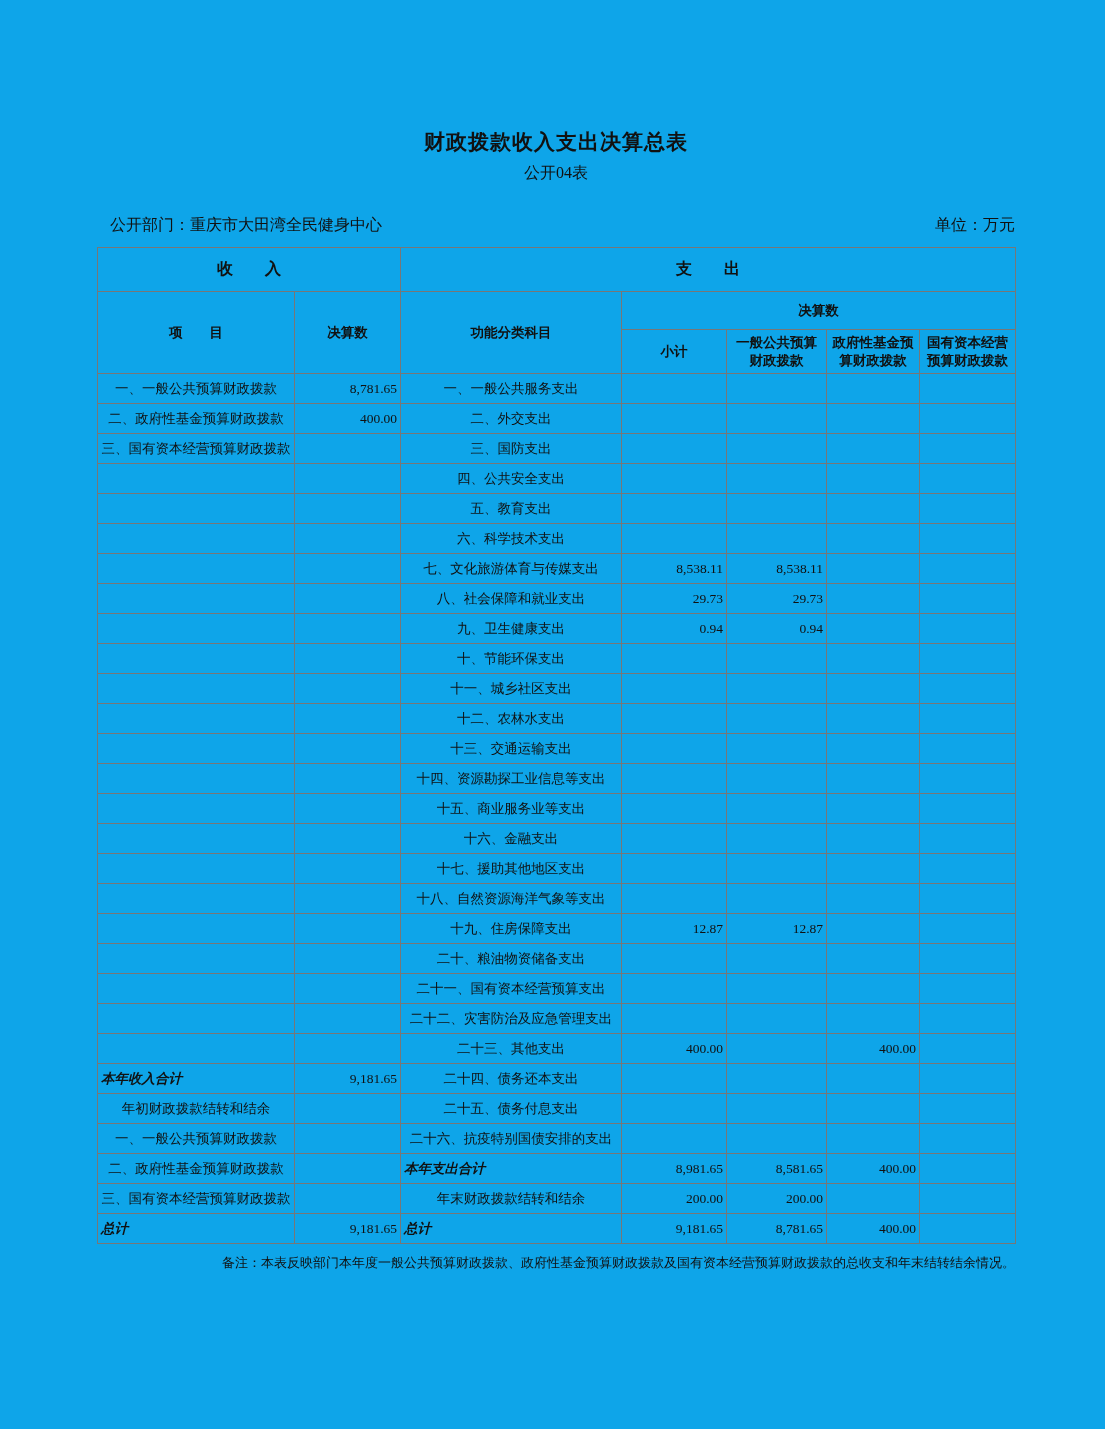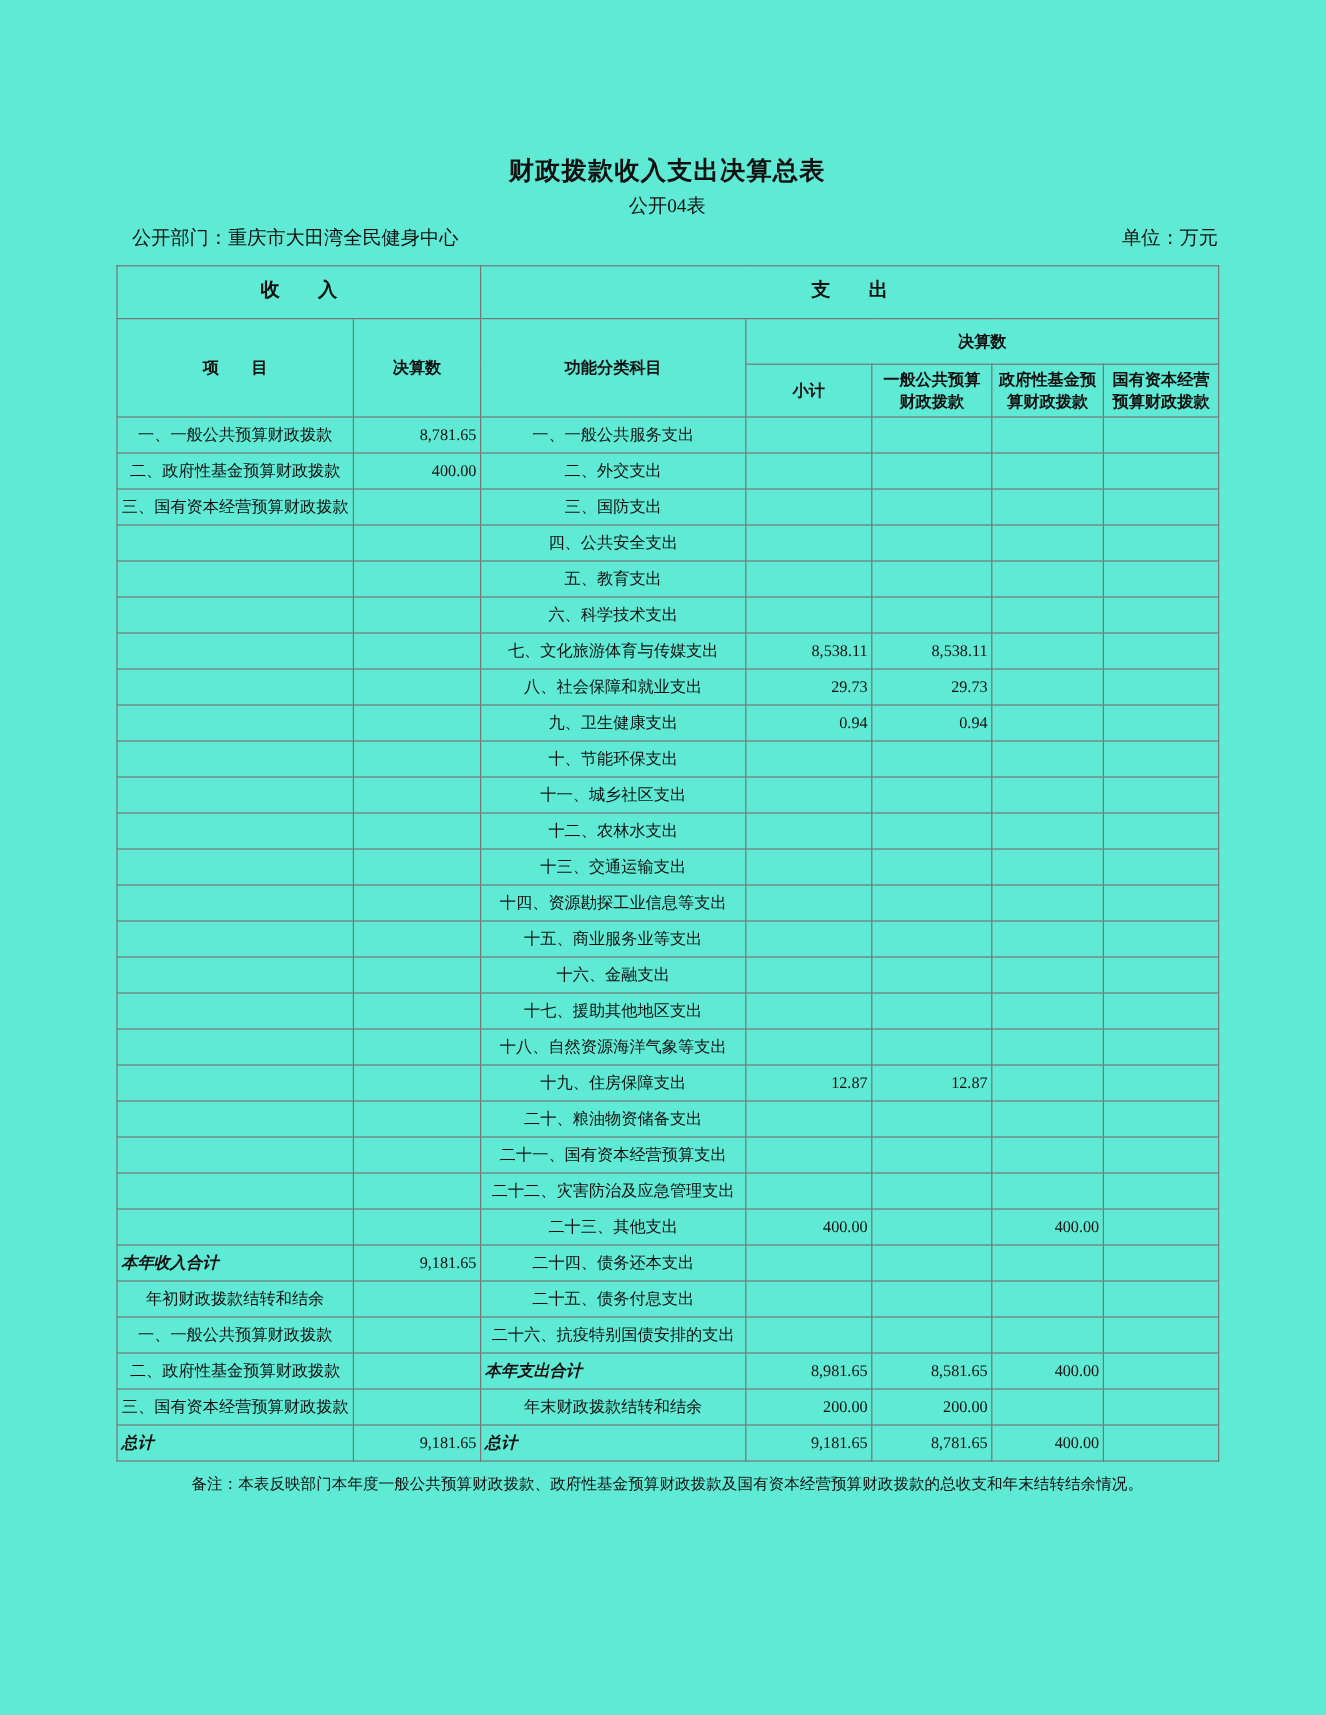--- a/index.html
+++ b/index.html
@@ -1,21 +1,21 @@
 <!DOCTYPE html>
 <html><head>
 <meta charset="utf-8">
 <style>
   * { box-sizing: border-box; }
   body { margin: 0; background: #ffffff; }
   .sheet {
     position: relative;
     width: 1105px;
     height: 1429px;
-    background: #5eead4;
+    background: #0ea5e9;
     overflow: hidden;
     font-family: "Liberation Serif", "DejaVu Serif", serif;
     color: #111;
   }
   .content {
     position: absolute;
     left: 97px;
     top: 0;
     width: 918px;
   }
@@ -28,21 +28,21 @@
     letter-spacing: 1px;
     line-height: 27px;
   }
   .table-code {
     margin-top: 7px;
     text-align: center;
     font-size: 16px;
     line-height: 20px;
   }
   .meta-row {
-    margin-top: 6px;
+    margin-top: 32px;
     margin-bottom: 12px;
     display: flex;
     justify-content: space-between;
     font-size: 16px;
     line-height: 20px;
   }
   .meta-row .dept { padding-left: 13px; }
   table.fiscal {
     border-collapse: collapse;
     table-layout: fixed;
@@ -68,21 +68,21 @@
     height: 30px;
     vertical-align: middle;
   }
   td.label { text-align: center; padding-left: 4px; }
   td.num { text-align: right; padding-right: 3px; }
   td.total { font-weight: bold; text-align: left; padding-left: 0; font-style: italic; }
   .note {
     margin-top: 10px;
     font-size: 13px;
     line-height: 17px;
-    text-align: center;
+    text-align: right;
   }
 </style>
 </head>
 <body>
 
 <div class="sheet">
   <div class="content">
 
     <h1 class="doc-title">财政拨款收入支出决算总表</h1>
 

